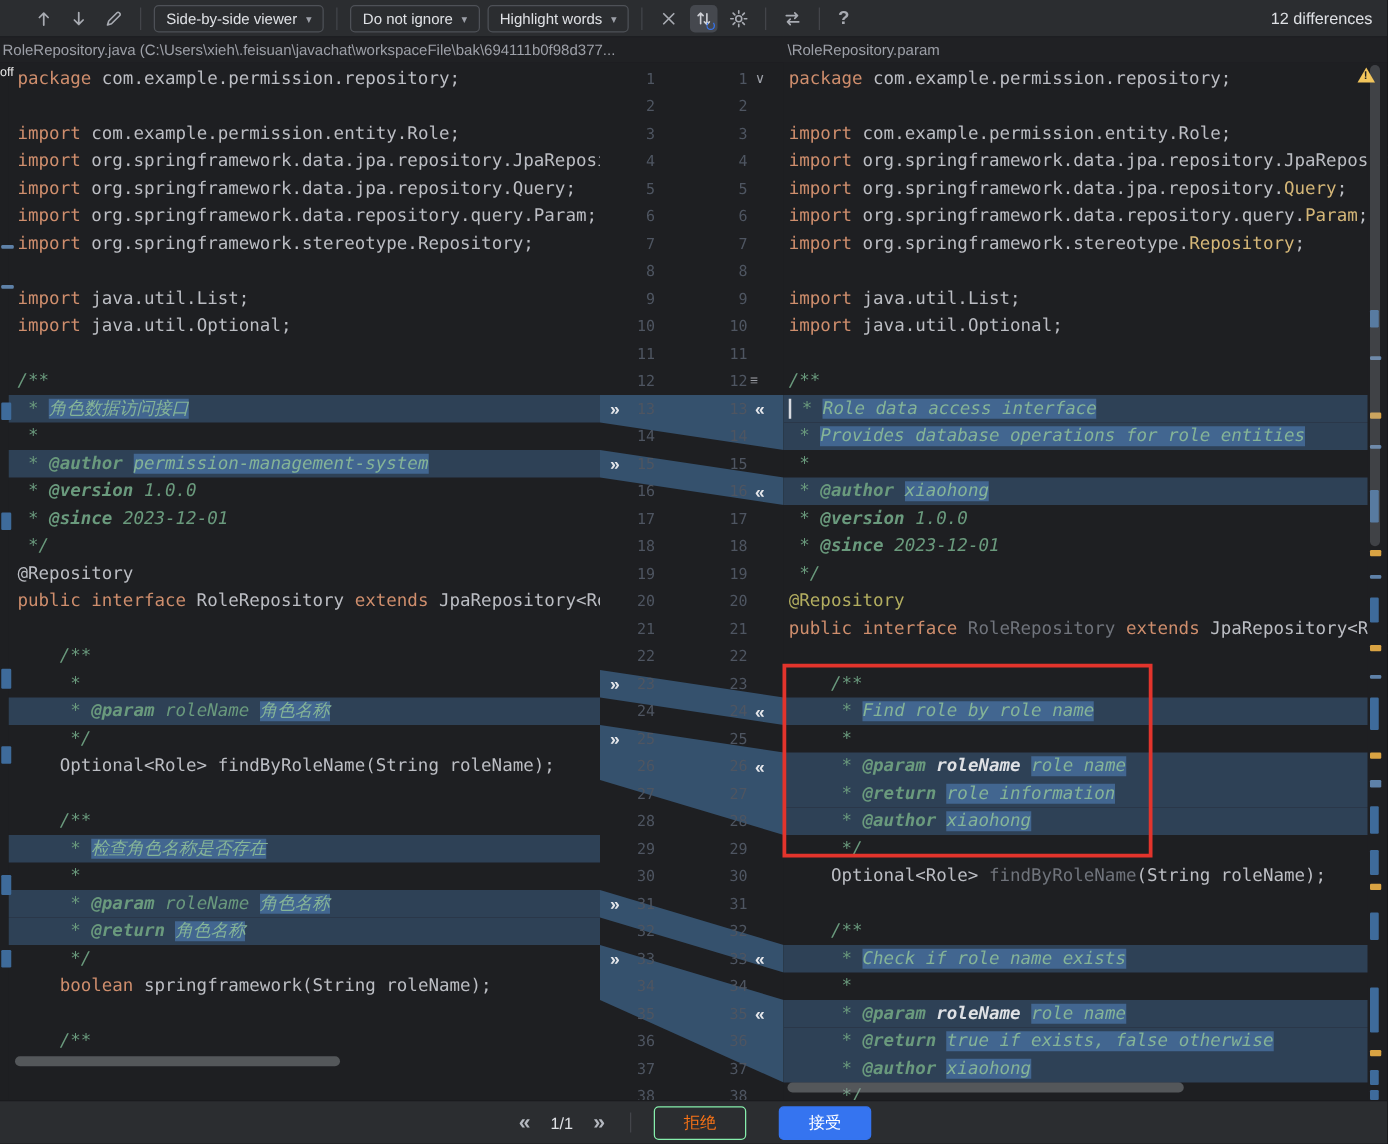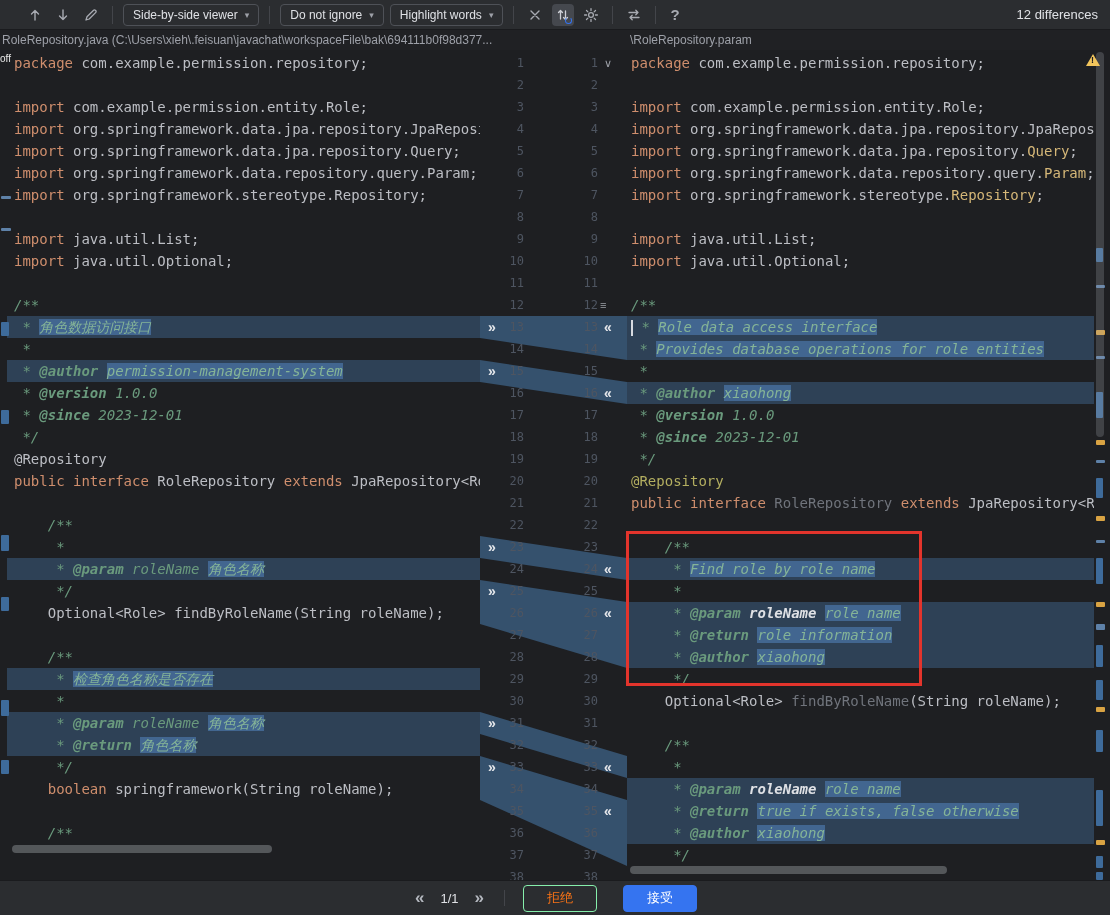--- a/index.html
+++ b/index.html
@@ -319,20 +319,21 @@
         <div class="row"><span class="tk-cm">    /**</span></div>
         <div class="row band"><span class="tk-cm">     * </span><span class="tk-ch">Find role by role name</span></div>
         <div class="row"><span class="tk-cm">     *</span></div>
         <div class="row band"><span class="tk-cm">     * </span><span class="tk-tg">@param</span><span class="tk-cm"> </span><span class="tk-bw">roleName</span><span class="tk-cm"> </span><span class="tk-ch">role name</span></div>
         <div class="row band"><span class="tk-cm">     * </span><span class="tk-tg">@return</span><span class="tk-cm"> </span><span class="tk-ch">role information</span></div>
         <div class="row band"><span class="tk-cm">     * </span><span class="tk-tg">@author</span><span class="tk-cm"> </span><span class="tk-ch">xiaohong</span></div>
         <div class="row"><span class="tk-cm">     */</span></div>
         <div class="row"><span class="tk-pl">    Optional&lt;Role&gt; </span><span class="tk-gr">findByRoleName</span><span class="tk-pl">(String roleName);</span></div>
         <div class="row"></div>
         <div class="row"><span class="tk-cm">    /**</span></div>
+        <div class="row band"><span class="tk-cm">     * </span><span class="tk-ch">Check if role name exists</span></div>
         <div class="row"><span class="tk-cm">     *</span></div>
         <div class="row band"><span class="tk-cm">     * </span><span class="tk-tg">@param</span><span class="tk-cm"> </span><span class="tk-bw">roleName</span><span class="tk-cm"> </span><span class="tk-ch">role name</span></div>
         <div class="row band"><span class="tk-cm">     * </span><span class="tk-tg">@return</span><span class="tk-cm"> </span><span class="tk-ch">true if exists, false otherwise</span></div>
         <div class="row band"><span class="tk-cm">     * </span><span class="tk-tg">@author</span><span class="tk-cm"> </span><span class="tk-ch">xiaohong</span></div>
         <div class="row"><span class="tk-cm">     */</span></div>
       </div>
 
     <div class="edgestrip strip-left" id="lstrip">
         <div class="mark" style="left: 1px; top: 146px; width: 10px; height: 3px; background: rgb(94, 129, 168);"></div>
         <div class="mark" style="left: 1px; top: 178px; width: 10px; height: 3px; background: rgb(94, 129, 168);"></div>

